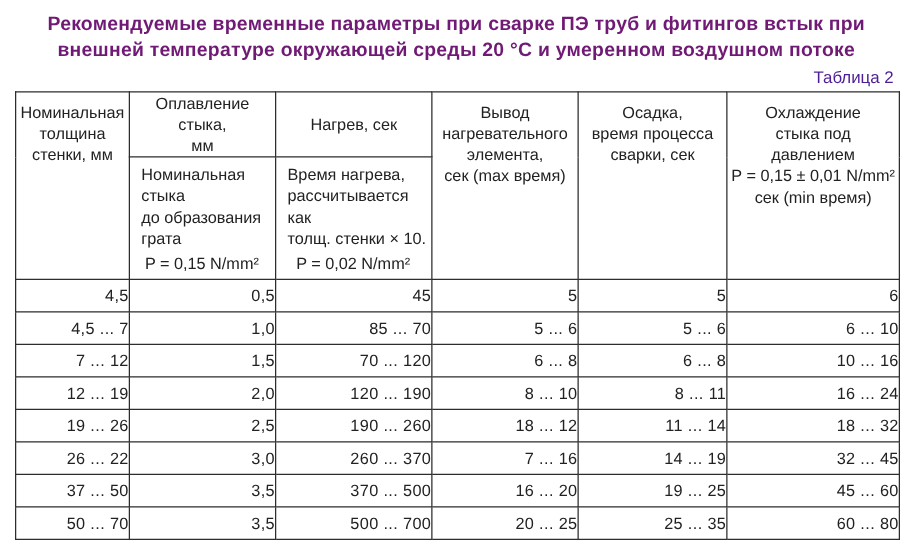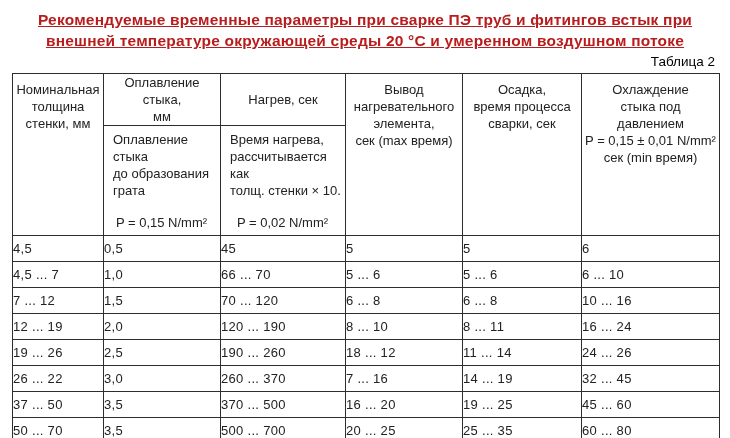--- a/index.html
+++ b/index.html
@@ -13,28 +13,27 @@
   .page { width: 730px; height: 438px; background: #fff; }
 
   .doc-title {
     margin: 9px 20px 0 20px;
     text-align: center;
     font-size: 15.5px;
     font-weight: bold;
     line-height: 21px;
     letter-spacing: 0.2px;
     white-space: pre-line;
-    color: #b91c1c;
-    text-decoration: underline;
+    color: #701a75;
   }
   .table-label {
     text-align: right;
     margin: 3px 15px 4px 0;
     font-size: 13.5px;
-    color: #000000;
+    color: #4c1d95;
   }
 
   table.params {
     margin-left: 12px;
     width: 707px;
     border-collapse: collapse;
     table-layout: fixed;
     font-size: 13px;
   }
   table.params th, table.params td {
@@ -60,26 +59,26 @@
   tr.hrow1 { height: 47px; }
   tr.hrow2 { height: 76px; }
 
   th.sub {
     vertical-align: top;
     text-align: left;
     padding: 5px 4px 4px 9px;
     line-height: 17px;
   }
   .sub-text { white-space: pre-line; text-align: left; }
-  .sub-p { text-align: center; margin-top: 15px; padding-right: 6px; }
+  .sub-p { text-align: center; margin-top: 3px; padding-right: 6px; }
 
   
   tbody tr { height: 26px; }
   tbody td {
-    text-align: left;
+    text-align: right;
     vertical-align: middle;
     letter-spacing: 0.3px;
   }
 </style>
 </head>
 <body>
 
 <div class="page">
 
   <div class="doc-title">Рекомендуемые временные параметры при сварке ПЭ труб и фитингов встык при
@@ -112,21 +111,21 @@
 время процесса
 сварки, сек</th>
         <th class="hdr" rowspan="2">Охлаждение
 стыка под
 давлением
 P = 0,15 ± 0,01 N/mm²
 сек (min время)</th>
       </tr>
       <tr class="hrow2">
         <th class="sub">
-          <div class="sub-text">Оплавление стыка
+          <div class="sub-text">Номинальная стыка
 до образования
 грата</div>
           <div class="sub-p">P = 0,15 N/mm²</div>
         </th>
         <th class="sub">
           <div class="sub-text">Время нагрева,
 рассчитывается как
 толщ. стенки × 10.</div>
           <div class="sub-p">P = 0,02 N/mm²</div>
         </th>
@@ -137,21 +136,21 @@
       <td>4,5</td>
       <td>0,5</td>
       <td>45</td>
       <td>5</td>
       <td>5</td>
       <td>6</td>
     </tr>
         <tr>
       <td>4,5 ... 7</td>
       <td>1,0</td>
-      <td>66 ... 70</td>
+      <td>85 ... 70</td>
       <td>5 ... 6</td>
       <td>5 ... 6</td>
       <td>6 ... 10</td>
     </tr>
         <tr>
       <td>7 ... 12</td>
       <td>1,5</td>
       <td>70 ... 120</td>
       <td>6 ... 8</td>
       <td>6 ... 8</td>
@@ -164,21 +163,21 @@
       <td>8 ... 10</td>
       <td>8 ... 11</td>
       <td>16 ... 24</td>
     </tr>
         <tr>
       <td>19 ... 26</td>
       <td>2,5</td>
       <td>190 ... 260</td>
       <td>18 ... 12</td>
       <td>11 ... 14</td>
-      <td>24 ... 26</td>
+      <td>18 ... 32</td>
     </tr>
         <tr>
       <td>26 ... 22</td>
       <td>3,0</td>
       <td>260 ... 370</td>
       <td>7 ... 16</td>
       <td>14 ... 19</td>
       <td>32 ... 45</td>
     </tr>
         <tr>

